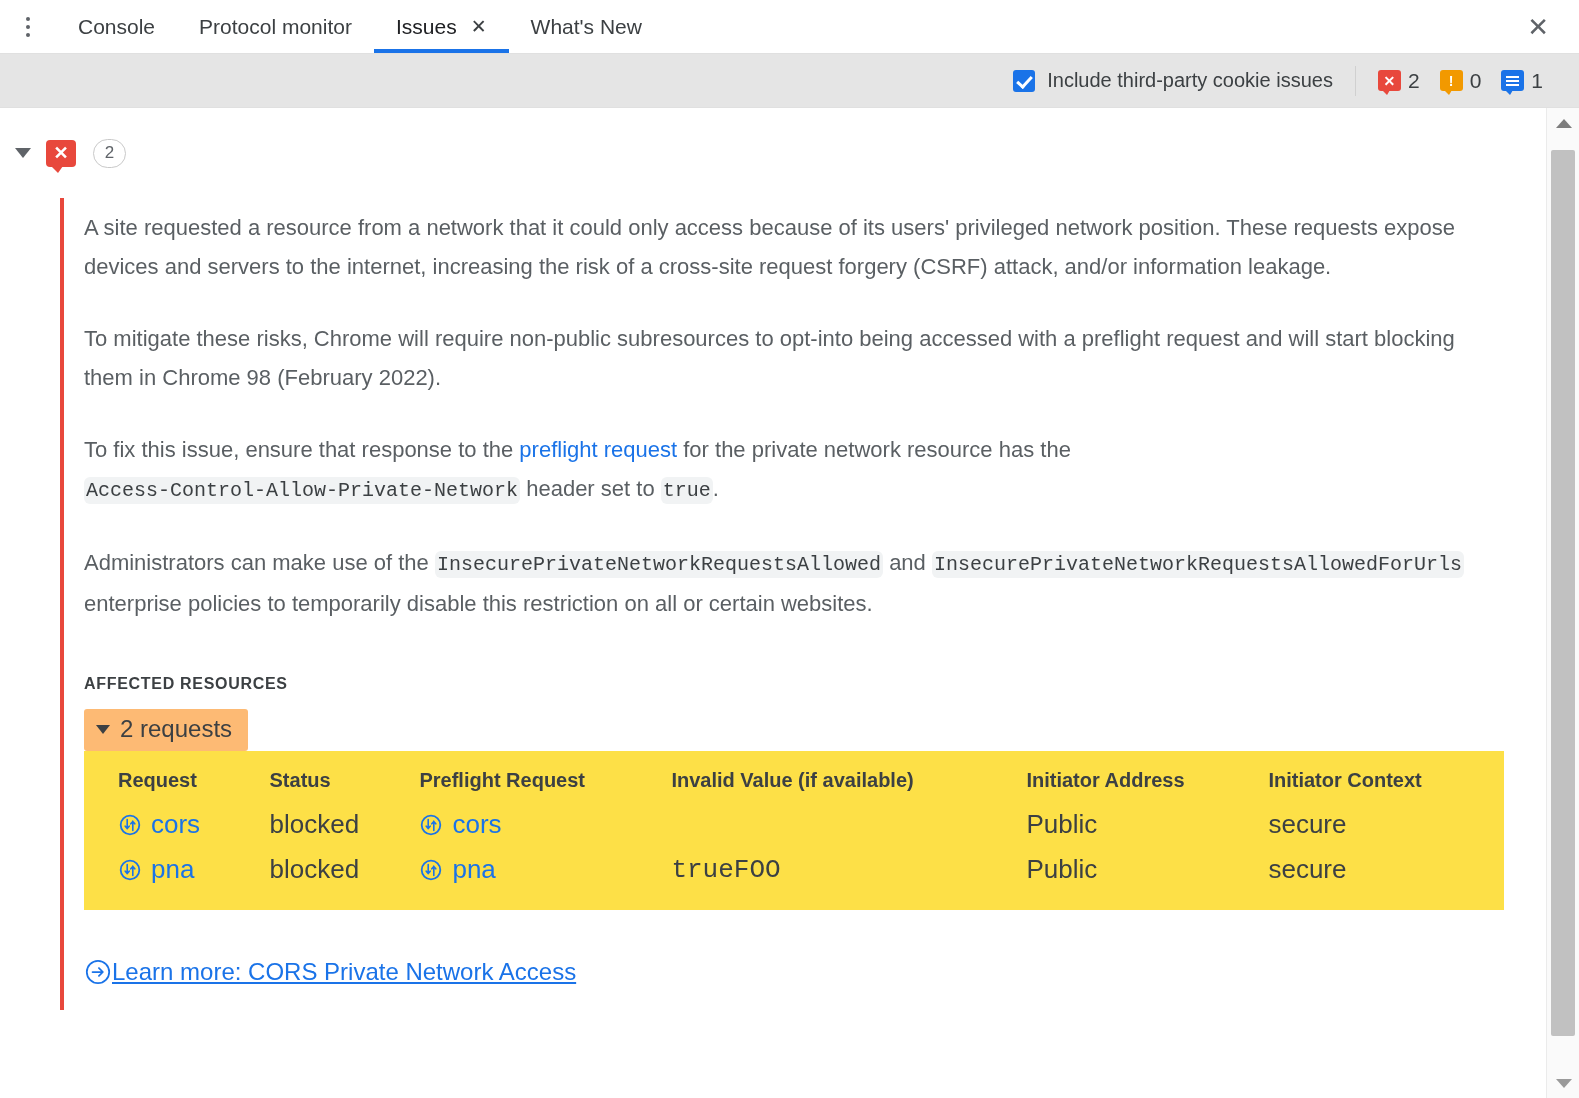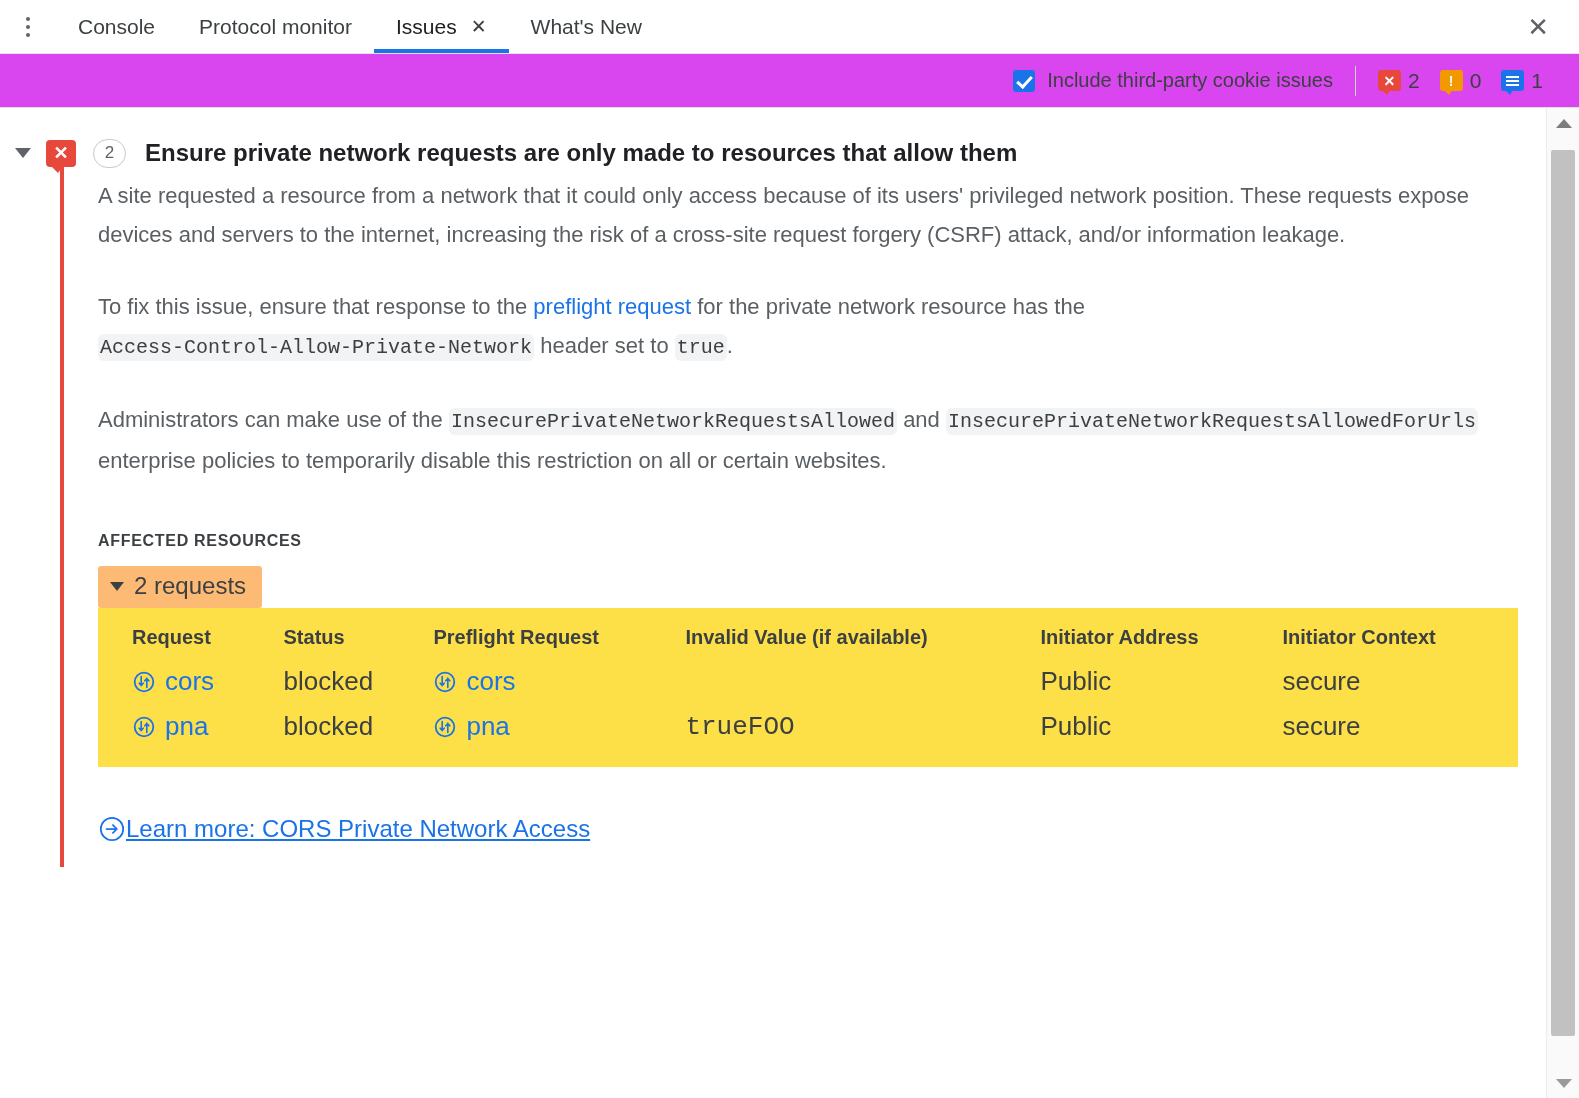--- a/index.html
+++ b/index.html
@@ -68,21 +68,21 @@
     font-size: 26px;
     color: #5f6368;
     line-height: 1;
     cursor: pointer;
     padding: 4px 8px;
   }
 
   
   .filterbar {
     height: 54px;
-    background: #d946ef;
+    background: #e5e5e5;
     border-bottom: 1px solid #e0e0e0;
     display: flex;
     align-items: center;
     justify-content: flex-end;
     padding-right: 36px;
     gap: 0;
   }
   .chk-wrap {
     display: flex;
     align-items: center;
@@ -215,22 +215,23 @@
     margin-left: 19px;
     font-size: 24px;
     font-weight: bold;
     color: #202124;
     white-space: nowrap;
   }
 
   .issue-body {
     position: relative;
     margin-left: 60px;
-    padding-left: 38px;
+    padding-left: 24px;
     padding-bottom: 24px;
+    margin-top: 32px;
   }
   .red-rail {
     position: absolute;
     left: 0; top: -10px; bottom: 0;
     width: 4px;
     background: #e8483c;
   }
 
   .para {
     font-size: 22px;
@@ -421,28 +422,28 @@
 
 <div class="content-area">
   <div class="content-scroll">
 
     <div class="issue-header">
       <div class="caret">
           <i></i>
         </div>
       <div class="issue-badge">✕</div>
       <div class="issue-count-pill">2</div>
-      <div class="issue-title">Ensure private network requests are only made to resources that allow them</div>
     </div>
 
     <div class="issue-body">
       <div class="red-rail"></div>
 
       <p class="para">A site requested a resource from a network that it could only access because of its users' privileged network position. These requests expose devices and servers to the internet, increasing the risk of a cross-site request forgery (CSRF) attack, and/or information leakage.</p>
 
+      <p class="para">To mitigate these risks, Chrome will require non-public subresources to opt-into being accessed with a preflight request and will start blocking them in Chrome 98 (February 2022).</p>
 
       <p class="para">
         <span>To fix this issue, ensure that response to the </span><a class="link">preflight request</a><span> for the private network resource has the </span><code>Access-Control-Allow-Private-Network</code><span> header set to </span><code>true</code><span>.</span>
       </p>
 
       <p class="para">
         <span>Administrators can make use of the </span><code>InsecurePrivateNetworkRequestsAllowed</code><span> and </span><code>InsecurePrivateNetworkRequestsAllowedForUrls</code><span> enterprise policies to temporarily disable this restriction on all or certain websites.</span>
       </p>
 
       <div class="affected-label">AFFECTED RESOURCES</div>

